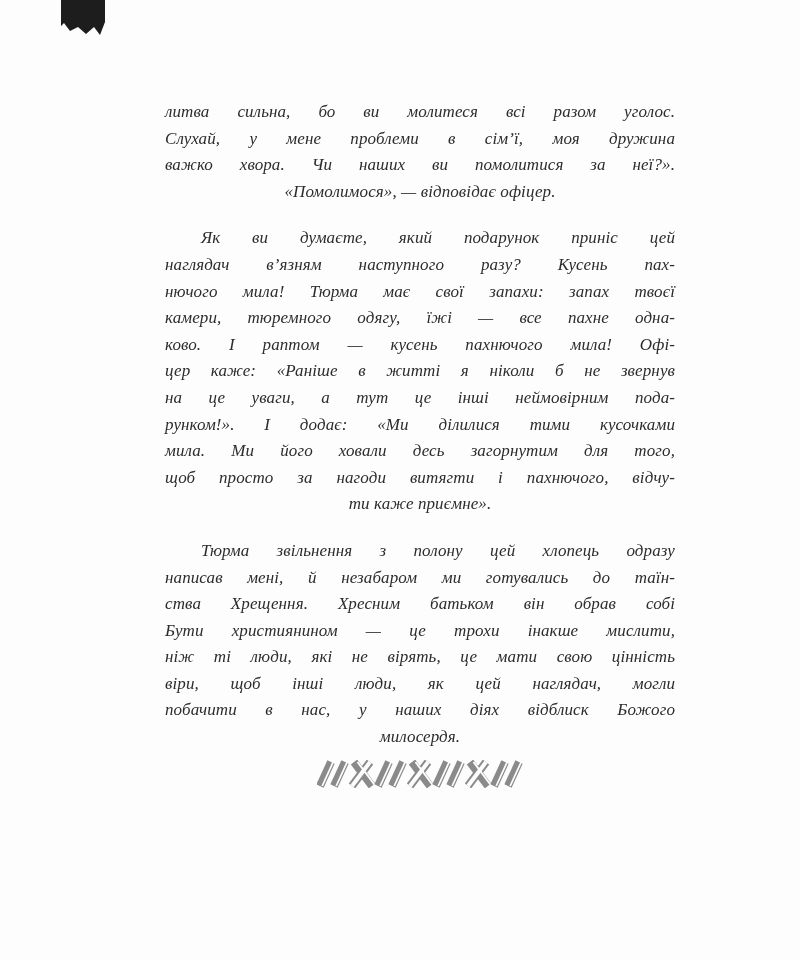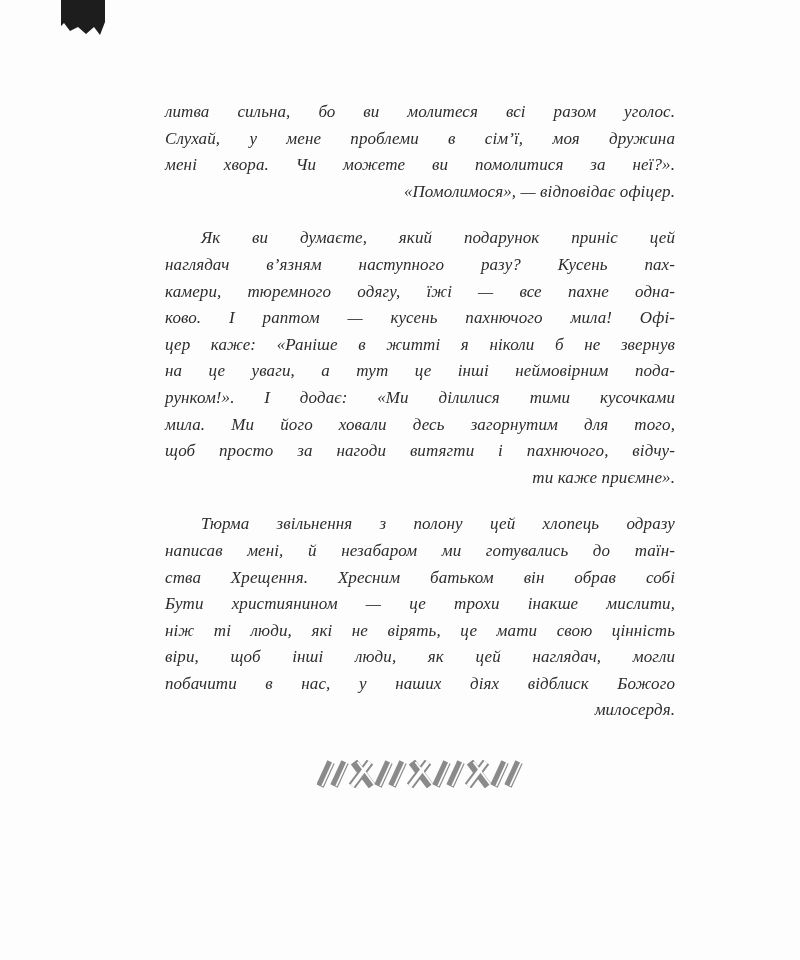--- a/index.html
+++ b/index.html
@@ -39,21 +39,21 @@
     letter-spacing: 0.1px;
     font-style: italic;
   }
   .paragraph { margin: 0; }
   .paragraph + .paragraph { margin-top: 20px; }
   .line {
     text-align: justify;
     text-align-last: justify;
   }
   .line.final {
-    text-align: right;
+    text-align: center;
     text-align-last: auto;
   }
   .line.indent { text-indent: 36px; }
   .ornament {
     position: absolute;
     left: 317px;
     top: 760px;
     width: 206px;
     height: 28px;
   }
@@ -68,26 +68,27 @@
 <div class="page">
 
   <svg class="ink-mark" viewBox="0 0 44 40" xmlns="http://www.w3.org/2000/svg" aria-hidden="true">
     <polygon fill="var(--ink)" points="0,0 44,0 44,22 39,35 33,27 25,34 17,27 9,31 3,23 0,26"></polygon>
   </svg>
 
   <div class="text-block" id="text-block">
       <div class="paragraph">
         <div class="line">литва сильна, бо ви молитеся всі разом уголос.</div>
         <div class="line">Слухай, у мене проблеми в сім’ї, моя дружина</div>
-        <div class="line">мені хвора. Чи можете ви помолитися за неї?».</div>
+        <div class="line">важко хвора. Чи наших ви помолитися за неї?».</div>
         <div class="line final">«Помолимося», — відповідає офіцер.</div>
       </div>
       <div class="paragraph">
         <div class="line indent">Як ви думаєте, який подарунок приніс цей</div>
         <div class="line">наглядач в’язням наступного разу? Кусень пах-</div>
+        <div class="line">нючого мила! Тюрма має свої запахи: запах твоєї</div>
         <div class="line">камери, тюремного одягу, їжі — все пахне одна-</div>
         <div class="line">ково. І раптом — кусень пахнючого мила! Офі-</div>
         <div class="line">цер каже: «Раніше в житті я ніколи б не звернув</div>
         <div class="line">на це уваги, а тут це інші неймовірним пода-</div>
         <div class="line">рунком!». І додає: «Ми ділилися тими кусочками</div>
         <div class="line">мила. Ми його ховали десь загорнутим для того,</div>
         <div class="line">щоб просто за нагоди витягти і пахнючого, відчу-</div>
         <div class="line final">ти каже приємне».</div>
       </div>
       <div class="paragraph">

